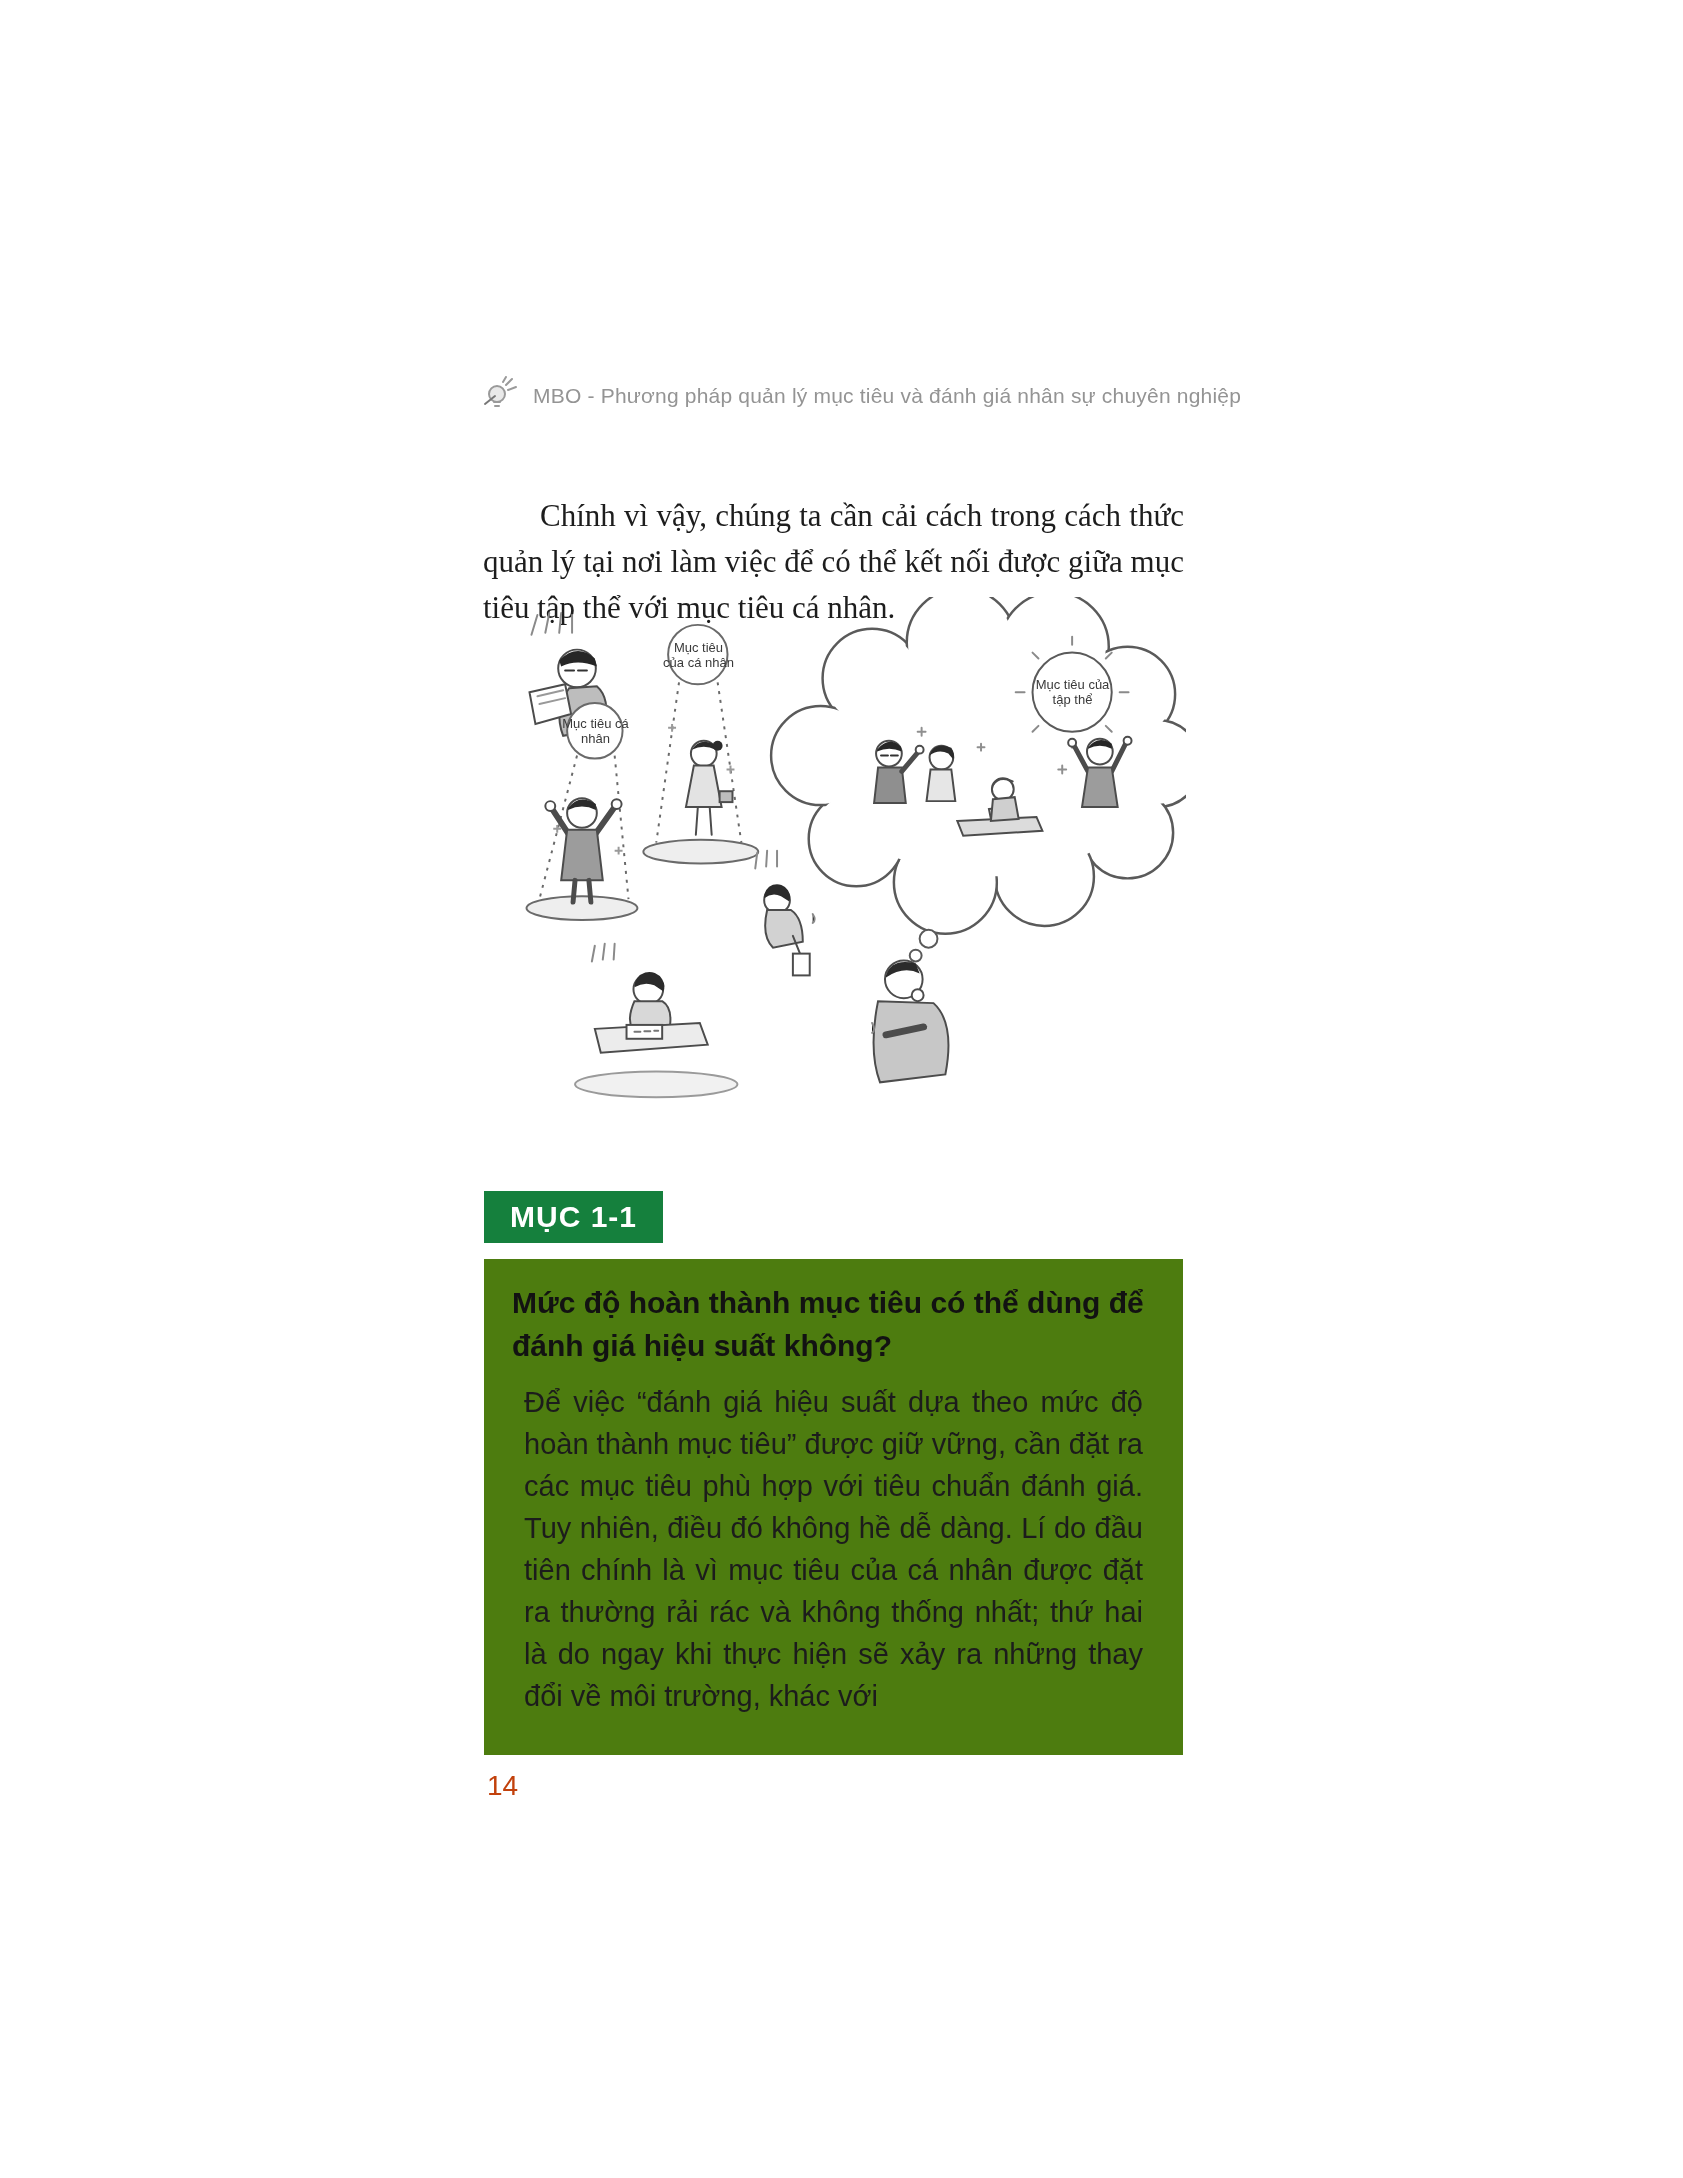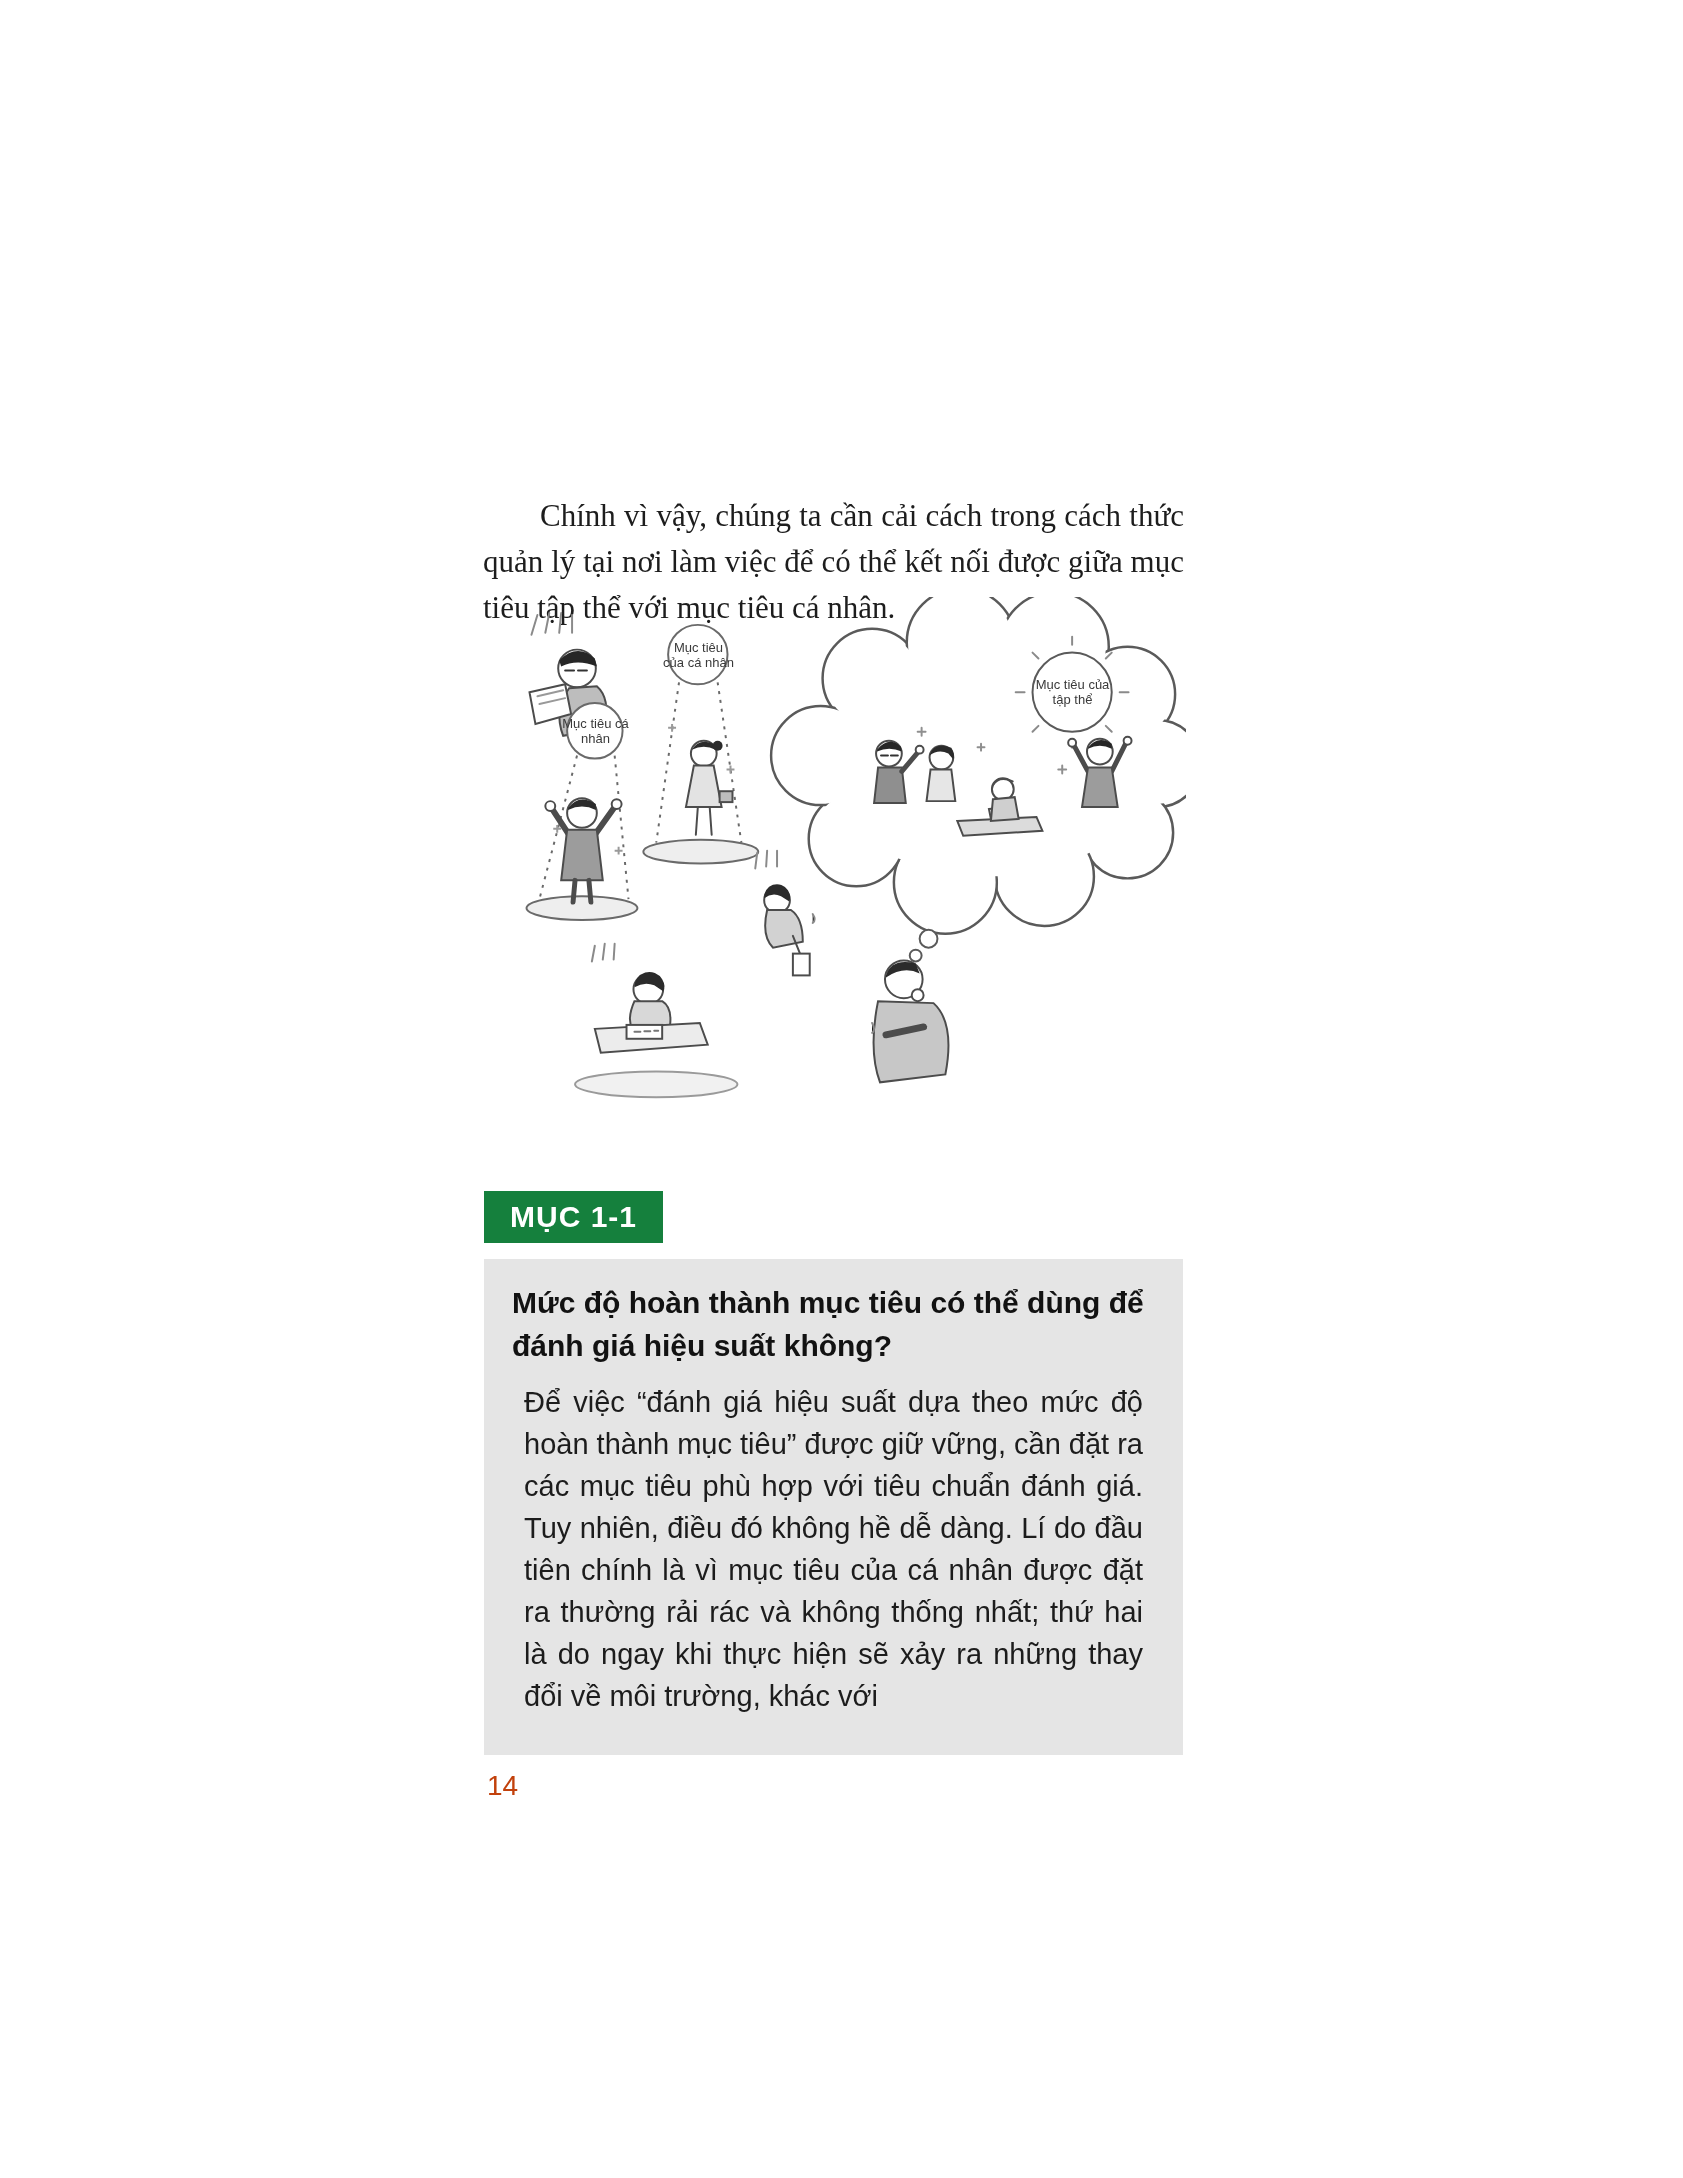--- a/index.html
+++ b/index.html
@@ -32,36 +32,49 @@
 
   
   .muc-label{
     position:absolute;left:484px;top:1191px;background:#15803d;color:#ffffff;
     font-weight:bold;font-size:30px;padding:9px 26px;letter-spacing:1px;
   }
 
   
   .gray-box{
     position:absolute;left:484px;top:1259px;width:699px;box-sizing:border-box;
-    background:#e5e5e5;padding:22px 28px 26px 28px;
+    background:#4d7c0f;padding:22px 28px 26px 28px;
   }
   .gray-heading{
     font-size:30px;font-weight:bold;color:#121212;line-height:43px;margin:0 0 14px 0;
   }
   .gray-body{
     font-size:29px;color:#1c1c1c;line-height:42px;text-align:justify;margin:12px;
   }
 
   .page-number{position:absolute;left:487px;top:1770px;font-size:28px;color:#c2410c;}
 </style>
 </head>
 <body>
 
 <div class="page">
 
+  <div class="header">
+    <span class="header-icon">
+      <svg viewBox="0 0 40 40" width="40" height="40">
+        <g stroke="#9a9a9a" stroke-width="2" fill="none" stroke-linecap="round">
+          <circle cx="18" cy="18" r="8" fill="#e9e9e9"></circle>
+          <path d="M15,26 l6,0 M16,30 l4,0"></path>
+          <path d="M27,9 l6,-6 M29,14 l8,-3 M24,6 l3,-5"></path>
+          <path d="M6,28 l10,-8" stroke="#777"></path>
+        </g>
+      </svg>
+    </span>
+    <span class="header-title">MBO - Phương pháp quản lý mục tiêu và đánh giá nhân sự chuyên nghiệp</span>
+  </div>
 
   <p class="intro">Chính vì vậy, chúng ta cần cải cách trong cách thức quản lý tại nơi làm việc để có thể kết nối được giữa mục tiêu tập thể với mục tiêu cá nhân.</p>
 
   <div class="illustration">
     <svg viewBox="0 0 715 540" width="708" height="535">
 
       <g stroke="#5a5a5a" stroke-width="2.5" fill="#ffffff">
         <circle cx="398" cy="82" r="50"></circle>
           <circle cx="488" cy="46" r="55"></circle>
         <circle cx="582" cy="50" r="55"></circle>

